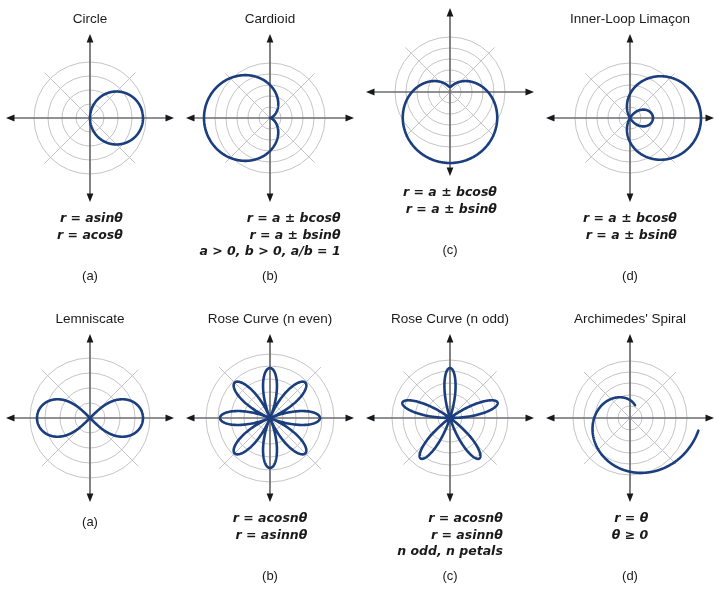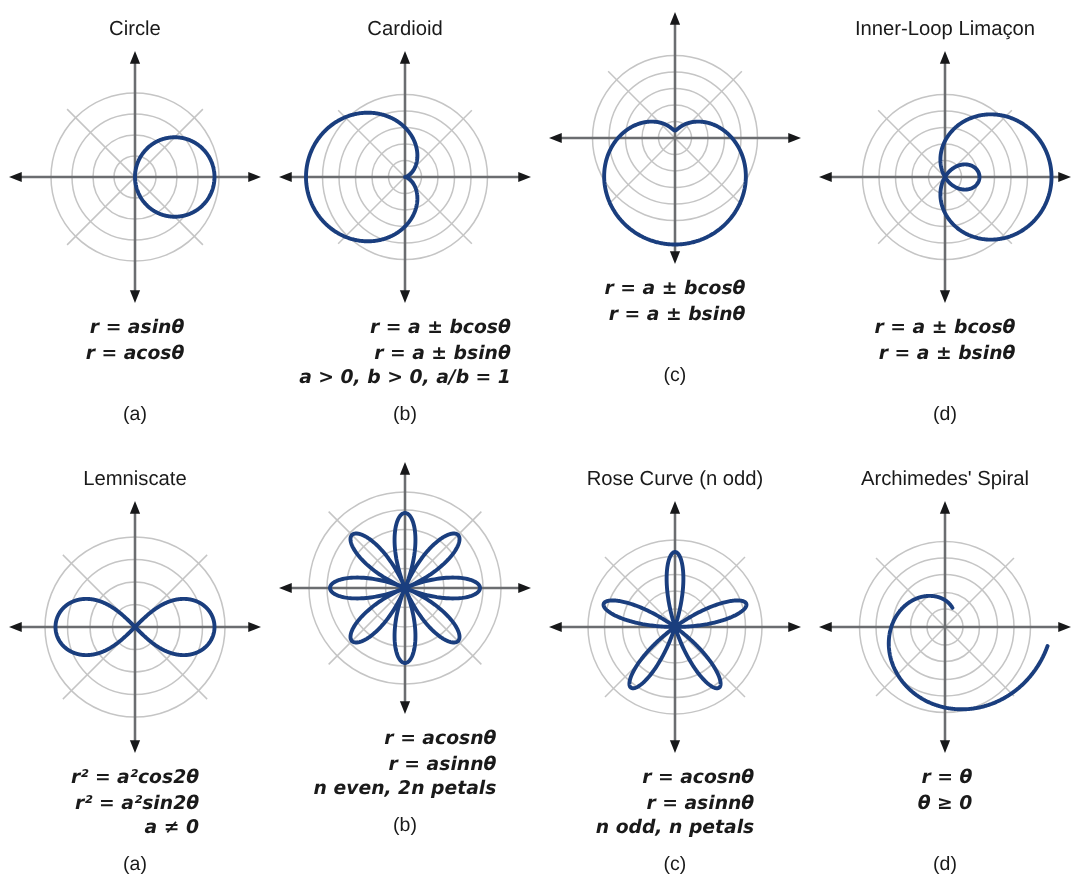--- a/index.html
+++ b/index.html
@@ -161,29 +161,25 @@
         <g>
           <line x1="12" y1="90" x2="168" y2="90" stroke="#6b6d70" stroke-width="1.7"></line>
           <line x1="90" y1="12" x2="90" y2="168" stroke="#6b6d70" stroke-width="1.7"></line>
           <polygon points="174.0,90.0 165.5,93.4 165.5,86.6" fill="#17181a"></polygon>
           <polygon points="6.0,90.0 14.5,86.6 14.5,93.4" fill="#17181a"></polygon>
           <polygon points="90.0,6.0 93.4,14.5 86.6,14.5" fill="#17181a"></polygon>
           <polygon points="90.0,174.0 86.6,165.5 93.4,165.5" fill="#17181a"></polygon>
         </g>
         <polyline points="90.00,90.00 92.52,92.50 93.57,93.53 94.38,94.32 95.07,94.98 95.68,95.55 96.23,96.07 96.75,96.54 97.23,96.97 97.68,97.38 98.11,97.76 98.53,98.12 98.93,98.46 99.31,98.78 99.68,99.09 100.04,99.39 100.39,99.67 100.73,99.94 101.07,100.21 101.39,100.46 101.71,100.71 102.03,100.94 102.33,101.17 102.63,101.39 102.93,101.61 103.22,101.82 103.51,102.02 103.79,102.22 104.07,102.41 104.35,102.59 104.62,102.78 104.89,102.95 105.16,103.12 105.42,103.29 105.68,103.45 105.94,103.61 106.19,103.77 106.45,103.92 106.70,104.07 106.95,104.21 107.19,104.35 107.44,104.49 107.68,104.62 107.92,104.75 108.15,104.88 108.39,105.01 108.63,105.13 108.86,105.25 109.09,105.36 109.32,105.48 109.55,105.59 109.77,105.70 110.00,105.80 110.22,105.90 110.44,106.01 110.66,106.10 110.88,106.20 111.10,106.29 111.32,106.38 111.54,106.47 111.75,106.56 111.96,106.65 112.18,106.73 112.39,106.81 112.60,106.89 112.81,106.96 113.01,107.04 113.22,107.11 113.43,107.18 113.63,107.25 113.84,107.32 114.04,107.38 114.24,107.45 114.44,107.51 114.64,107.57 114.84,107.63 115.04,107.68 115.24,107.74 115.43,107.79 115.63,107.84 115.82,107.89 116.02,107.94 116.21,107.99 116.40,108.03 116.60,108.07 116.79,108.12 116.98,108.16 117.17,108.20 117.36,108.23 117.54,108.27 117.73,108.30 117.92,108.34 118.10,108.37 118.29,108.40 118.47,108.43 118.65,108.46 118.84,108.48 119.02,108.51 119.20,108.53 119.38,108.55 119.56,108.57 119.74,108.59 119.92,108.61 120.10,108.63 120.27,108.64 120.45,108.66 120.62,108.67 120.80,108.68 120.97,108.69 121.15,108.70 121.32,108.71 121.49,108.72 121.66,108.73 121.83,108.73 122.00,108.73 122.17,108.74 122.34,108.74 122.51,108.74 122.68,108.74 122.85,108.74 123.01,108.73 123.18,108.73 123.34,108.72 123.51,108.72 123.67,108.71 123.83,108.70 124.00,108.69 124.16,108.68 124.32,108.67 124.48,108.65 124.64,108.64 124.80,108.63 124.96,108.61 125.12,108.59 125.27,108.58 125.43,108.56 125.59,108.54 125.74,108.52 125.90,108.49 126.05,108.47 126.20,108.45 126.36,108.42 126.51,108.40 126.66,108.37 126.81,108.34 126.96,108.31 127.11,108.28 127.26,108.25 127.41,108.22 127.56,108.19 127.71,108.16 127.85,108.12 128.00,108.09 128.14,108.05 128.29,108.02 128.43,107.98 128.57,107.94 128.72,107.90 128.86,107.86 129.00,107.82 129.14,107.78 129.28,107.74 129.42,107.69 129.56,107.65 129.70,107.60 129.84,107.56 129.97,107.51 130.11,107.46 130.24,107.42 130.38,107.37 130.51,107.32 130.65,107.27 130.78,107.21 130.91,107.16 131.04,107.11 131.17,107.06 131.31,107.00 131.43,106.95 131.56,106.89 131.69,106.83 131.82,106.78 131.95,106.72 132.07,106.66 132.20,106.60 132.32,106.54 132.45,106.48 132.57,106.42 132.70,106.35 132.82,106.29 132.94,106.23 133.06,106.16 133.18,106.10 133.30,106.03 133.42,105.96 133.54,105.90 133.66,105.83 133.77,105.76 133.89,105.69 134.00,105.62 134.12,105.55 134.23,105.48 134.35,105.41 134.46,105.33 134.57,105.26 134.68,105.19 134.79,105.11 134.90,105.04 135.01,104.96 135.12,104.89 135.23,104.81 135.34,104.73 135.44,104.65 135.55,104.57 135.66,104.50 135.76,104.42 135.86,104.34 135.97,104.25 136.07,104.17 136.17,104.09 136.27,104.01 136.37,103.93 136.47,103.84 136.57,103.76 136.67,103.67 136.77,103.59 136.86,103.50 136.96,103.41 137.05,103.33 137.15,103.24 137.24,103.15 137.34,103.06 137.43,102.98 137.52,102.89 137.61,102.80 137.70,102.71 137.79,102.61 137.88,102.52 137.97,102.43 138.06,102.34 138.14,102.25 138.23,102.15 138.31,102.06 138.40,101.96 138.48,101.87 138.56,101.77 138.65,101.68 138.73,101.58 138.81,101.49 138.89,101.39 138.97,101.29 139.05,101.19 139.12,101.10 139.20,101.00 139.28,100.90 139.35,100.80 139.43,100.70 139.50,100.60 139.57,100.50 139.65,100.40 139.72,100.30 139.79,100.19 139.86,100.09 139.93,99.99 140.00,99.89 140.07,99.78 140.13,99.68 140.20,99.58 140.27,99.47 140.33,99.37 140.39,99.26 140.46,99.16 140.52,99.05 140.58,98.95 140.64,98.84 140.70,98.73 140.76,98.63 140.82,98.52 140.88,98.41 140.94,98.30 140.99,98.19 141.05,98.09 141.11,97.98 141.16,97.87 141.21,97.76 141.27,97.65 141.32,97.54 141.37,97.43 141.42,97.32 141.47,97.21 141.52,97.10 141.57,96.99 141.61,96.87 141.66,96.76 141.70,96.65 141.75,96.54 141.79,96.43 141.84,96.31 141.88,96.20 141.92,96.09 141.96,95.97 142.00,95.86 142.04,95.75 142.08,95.63 142.12,95.52 142.16,95.40 142.19,95.29 142.23,95.17 142.26,95.06 142.30,94.94 142.33,94.83 142.36,94.71 142.39,94.60 142.42,94.48 142.45,94.37 142.48,94.25 142.51,94.13 142.54,94.02 142.56,93.90 142.59,93.78 142.62,93.67 142.64,93.55 142.66,93.43 142.69,93.31 142.71,93.20 142.73,93.08 142.75,92.96 142.77,92.84 142.79,92.73 142.81,92.61 142.82,92.49 142.84,92.37 142.86,92.25 142.87,92.14 142.88,92.02 142.90,91.90 142.91,91.78 142.92,91.66 142.93,91.54 142.94,91.43 142.95,91.31 142.96,91.19 142.97,91.07 142.97,90.95 142.98,90.83 142.99,90.71 142.99,90.59 142.99,90.48 143.00,90.36 143.00,90.24 143.00,90.12 143.00,90.00 143.00,89.88 143.00,89.76 143.00,89.64 142.99,89.52 142.99,89.41 142.99,89.29 142.98,89.17 142.97,89.05 142.97,88.93 142.96,88.81 142.95,88.69 142.94,88.57 142.93,88.46 142.92,88.34 142.91,88.22 142.90,88.10 142.88,87.98 142.87,87.86 142.86,87.75 142.84,87.63 142.82,87.51 142.81,87.39 142.79,87.27 142.77,87.16 142.75,87.04 142.73,86.92 142.71,86.80 142.69,86.69 142.66,86.57 142.64,86.45 142.62,86.33 142.59,86.22 142.56,86.10 142.54,85.98 142.51,85.87 142.48,85.75 142.45,85.63 142.42,85.52 142.39,85.40 142.36,85.29 142.33,85.17 142.30,85.06 142.26,84.94 142.23,84.83 142.19,84.71 142.16,84.60 142.12,84.48 142.08,84.37 142.04,84.25 142.00,84.14 141.96,84.03 141.92,83.91 141.88,83.80 141.84,83.69 141.79,83.57 141.75,83.46 141.70,83.35 141.66,83.24 141.61,83.13 141.57,83.01 141.52,82.90 141.47,82.79 141.42,82.68 141.37,82.57 141.32,82.46 141.27,82.35 141.21,82.24 141.16,82.13 141.11,82.02 141.05,81.91 140.99,81.81 140.94,81.70 140.88,81.59 140.82,81.48 140.76,81.37 140.70,81.27 140.64,81.16 140.58,81.05 140.52,80.95 140.46,80.84 140.39,80.74 140.33,80.63 140.27,80.53 140.20,80.42 140.13,80.32 140.07,80.22 140.00,80.11 139.93,80.01 139.86,79.91 139.79,79.81 139.72,79.70 139.65,79.60 139.57,79.50 139.50,79.40 139.43,79.30 139.35,79.20 139.28,79.10 139.20,79.00 139.12,78.90 139.05,78.81 138.97,78.71 138.89,78.61 138.81,78.51 138.73,78.42 138.65,78.32 138.56,78.23 138.48,78.13 138.40,78.04 138.31,77.94 138.23,77.85 138.14,77.75 138.06,77.66 137.97,77.57 137.88,77.48 137.79,77.39 137.70,77.29 137.61,77.20 137.52,77.11 137.43,77.02 137.34,76.94 137.24,76.85 137.15,76.76 137.05,76.67 136.96,76.59 136.86,76.50 136.77,76.41 136.67,76.33 136.57,76.24 136.47,76.16 136.37,76.07 136.27,75.99 136.17,75.91 136.07,75.83 135.97,75.75 135.86,75.66 135.76,75.58 135.66,75.50 135.55,75.43 135.44,75.35 135.34,75.27 135.23,75.19 135.12,75.11 135.01,75.04 134.90,74.96 134.79,74.89 134.68,74.81 134.57,74.74 134.46,74.67 134.35,74.59 134.23,74.52 134.12,74.45 134.00,74.38 133.89,74.31 133.77,74.24 133.66,74.17 133.54,74.10 133.42,74.04 133.30,73.97 133.18,73.90 133.06,73.84 132.94,73.77 132.82,73.71 132.70,73.65 132.57,73.58 132.45,73.52 132.32,73.46 132.20,73.40 132.07,73.34 131.95,73.28 131.82,73.22 131.69,73.17 131.56,73.11 131.43,73.05 131.31,73.00 131.17,72.94 131.04,72.89 130.91,72.84 130.78,72.79 130.65,72.73 130.51,72.68 130.38,72.63 130.24,72.58 130.11,72.54 129.97,72.49 129.84,72.44 129.70,72.40 129.56,72.35 129.42,72.31 129.28,72.26 129.14,72.22 129.00,72.18 128.86,72.14 128.72,72.10 128.57,72.06 128.43,72.02 128.29,71.98 128.14,71.95 128.00,71.91 127.85,71.88 127.71,71.84 127.56,71.81 127.41,71.78 127.26,71.75 127.11,71.72 126.96,71.69 126.81,71.66 126.66,71.63 126.51,71.60 126.36,71.58 126.20,71.55 126.05,71.53 125.90,71.51 125.74,71.48 125.59,71.46 125.43,71.44 125.27,71.42 125.12,71.41 124.96,71.39 124.80,71.37 124.64,71.36 124.48,71.35 124.32,71.33 124.16,71.32 124.00,71.31 123.83,71.30 123.67,71.29 123.51,71.28 123.34,71.28 123.18,71.27 123.01,71.27 122.85,71.26 122.68,71.26 122.51,71.26 122.34,71.26 122.17,71.26 122.00,71.27 121.83,71.27 121.66,71.27 121.49,71.28 121.32,71.29 121.15,71.30 120.97,71.31 120.80,71.32 120.62,71.33 120.45,71.34 120.27,71.36 120.10,71.37 119.92,71.39 119.74,71.41 119.56,71.43 119.38,71.45 119.20,71.47 119.02,71.49 118.84,71.52 118.65,71.54 118.47,71.57 118.29,71.60 118.10,71.63 117.92,71.66 117.73,71.70 117.54,71.73 117.36,71.77 117.17,71.80 116.98,71.84 116.79,71.88 116.60,71.93 116.40,71.97 116.21,72.01 116.02,72.06 115.82,72.11 115.63,72.16 115.43,72.21 115.24,72.26 115.04,72.32 114.84,72.37 114.64,72.43 114.44,72.49 114.24,72.55 114.04,72.62 113.84,72.68 113.63,72.75 113.43,72.82 113.22,72.89 113.01,72.96 112.81,73.04 112.60,73.11 112.39,73.19 112.18,73.27 111.96,73.35 111.75,73.44 111.54,73.53 111.32,73.62 111.10,73.71 110.88,73.80 110.66,73.90 110.44,73.99 110.22,74.10 110.00,74.20 109.77,74.30 109.55,74.41 109.32,74.52 109.09,74.64 108.86,74.75 108.63,74.87 108.39,74.99 108.15,75.12 107.92,75.25 107.68,75.38 107.44,75.51 107.19,75.65 106.95,75.79 106.70,75.93 106.45,76.08 106.19,76.23 105.94,76.39 105.68,76.55 105.42,76.71 105.16,76.88 104.89,77.05 104.62,77.22 104.35,77.41 104.07,77.59 103.79,77.78 103.51,77.98 103.22,78.18 102.93,78.39 102.63,78.61 102.33,78.83 102.03,79.06 101.71,79.29 101.39,79.54 101.07,79.79 100.73,80.06 100.39,80.33 100.04,80.61 99.68,80.91 99.31,81.22 98.93,81.54 98.53,81.88 98.11,82.24 97.68,82.62 97.23,83.03 96.75,83.46 96.23,83.93 95.68,84.45 95.07,85.02 94.38,85.68 93.57,86.47 92.52,87.50 90.00,90.00 90.00,90.00 87.48,87.50 86.43,86.47 85.62,85.68 84.93,85.02 84.32,84.45 83.77,83.93 83.25,83.46 82.77,83.03 82.32,82.62 81.89,82.24 81.47,81.88 81.07,81.54 80.69,81.22 80.32,80.91 79.96,80.61 79.61,80.33 79.27,80.06 78.93,79.79 78.61,79.54 78.29,79.29 77.97,79.06 77.67,78.83 77.37,78.61 77.07,78.39 76.78,78.18 76.49,77.98 76.21,77.78 75.93,77.59 75.65,77.41 75.38,77.22 75.11,77.05 74.84,76.88 74.58,76.71 74.32,76.55 74.06,76.39 73.81,76.23 73.55,76.08 73.30,75.93 73.05,75.79 72.81,75.65 72.56,75.51 72.32,75.38 72.08,75.25 71.85,75.12 71.61,74.99 71.37,74.87 71.14,74.75 70.91,74.64 70.68,74.52 70.45,74.41 70.23,74.30 70.00,74.20 69.78,74.10 69.56,73.99 69.34,73.90 69.12,73.80 68.90,73.71 68.68,73.62 68.46,73.53 68.25,73.44 68.04,73.35 67.82,73.27 67.61,73.19 67.40,73.11 67.19,73.04 66.99,72.96 66.78,72.89 66.57,72.82 66.37,72.75 66.16,72.68 65.96,72.62 65.76,72.55 65.56,72.49 65.36,72.43 65.16,72.37 64.96,72.32 64.76,72.26 64.57,72.21 64.37,72.16 64.18,72.11 63.98,72.06 63.79,72.01 63.60,71.97 63.40,71.93 63.21,71.88 63.02,71.84 62.83,71.80 62.64,71.77 62.46,71.73 62.27,71.70 62.08,71.66 61.90,71.63 61.71,71.60 61.53,71.57 61.35,71.54 61.16,71.52 60.98,71.49 60.80,71.47 60.62,71.45 60.44,71.43 60.26,71.41 60.08,71.39 59.90,71.37 59.73,71.36 59.55,71.34 59.38,71.33 59.20,71.32 59.03,71.31 58.85,71.30 58.68,71.29 58.51,71.28 58.34,71.27 58.17,71.27 58.00,71.27 57.83,71.26 57.66,71.26 57.49,71.26 57.32,71.26 57.15,71.26 56.99,71.27 56.82,71.27 56.66,71.28 56.49,71.28 56.33,71.29 56.17,71.30 56.00,71.31 55.84,71.32 55.68,71.33 55.52,71.35 55.36,71.36 55.20,71.37 55.04,71.39 54.88,71.41 54.73,71.42 54.57,71.44 54.41,71.46 54.26,71.48 54.10,71.51 53.95,71.53 53.80,71.55 53.64,71.58 53.49,71.60 53.34,71.63 53.19,71.66 53.04,71.69 52.89,71.72 52.74,71.75 52.59,71.78 52.44,71.81 52.29,71.84 52.15,71.88 52.00,71.91 51.86,71.95 51.71,71.98 51.57,72.02 51.43,72.06 51.28,72.10 51.14,72.14 51.00,72.18 50.86,72.22 50.72,72.26 50.58,72.31 50.44,72.35 50.30,72.40 50.16,72.44 50.03,72.49 49.89,72.54 49.76,72.58 49.62,72.63 49.49,72.68 49.35,72.73 49.22,72.79 49.09,72.84 48.96,72.89 48.83,72.94 48.69,73.00 48.57,73.05 48.44,73.11 48.31,73.17 48.18,73.22 48.05,73.28 47.93,73.34 47.80,73.40 47.68,73.46 47.55,73.52 47.43,73.58 47.30,73.65 47.18,73.71 47.06,73.77 46.94,73.84 46.82,73.90 46.70,73.97 46.58,74.04 46.46,74.10 46.34,74.17 46.23,74.24 46.11,74.31 46.00,74.38 45.88,74.45 45.77,74.52 45.65,74.59 45.54,74.67 45.43,74.74 45.32,74.81 45.21,74.89 45.10,74.96 44.99,75.04 44.88,75.11 44.77,75.19 44.66,75.27 44.56,75.35 44.45,75.43 44.34,75.50 44.24,75.58 44.14,75.66 44.03,75.75 43.93,75.83 43.83,75.91 43.73,75.99 43.63,76.07 43.53,76.16 43.43,76.24 43.33,76.33 43.23,76.41 43.14,76.50 43.04,76.59 42.95,76.67 42.85,76.76 42.76,76.85 42.66,76.94 42.57,77.02 42.48,77.11 42.39,77.20 42.30,77.29 42.21,77.39 42.12,77.48 42.03,77.57 41.94,77.66 41.86,77.75 41.77,77.85 41.69,77.94 41.60,78.04 41.52,78.13 41.44,78.23 41.35,78.32 41.27,78.42 41.19,78.51 41.11,78.61 41.03,78.71 40.95,78.81 40.88,78.90 40.80,79.00 40.72,79.10 40.65,79.20 40.57,79.30 40.50,79.40 40.43,79.50 40.35,79.60 40.28,79.70 40.21,79.81 40.14,79.91 40.07,80.01 40.00,80.11 39.93,80.22 39.87,80.32 39.80,80.42 39.73,80.53 39.67,80.63 39.61,80.74 39.54,80.84 39.48,80.95 39.42,81.05 39.36,81.16 39.30,81.27 39.24,81.37 39.18,81.48 39.12,81.59 39.06,81.70 39.01,81.81 38.95,81.91 38.89,82.02 38.84,82.13 38.79,82.24 38.73,82.35 38.68,82.46 38.63,82.57 38.58,82.68 38.53,82.79 38.48,82.90 38.43,83.01 38.39,83.13 38.34,83.24 38.30,83.35 38.25,83.46 38.21,83.57 38.16,83.69 38.12,83.80 38.08,83.91 38.04,84.03 38.00,84.14 37.96,84.25 37.92,84.37 37.88,84.48 37.84,84.60 37.81,84.71 37.77,84.83 37.74,84.94 37.70,85.06 37.67,85.17 37.64,85.29 37.61,85.40 37.58,85.52 37.55,85.63 37.52,85.75 37.49,85.87 37.46,85.98 37.44,86.10 37.41,86.22 37.38,86.33 37.36,86.45 37.34,86.57 37.31,86.69 37.29,86.80 37.27,86.92 37.25,87.04 37.23,87.16 37.21,87.27 37.19,87.39 37.18,87.51 37.16,87.63 37.14,87.75 37.13,87.86 37.12,87.98 37.10,88.10 37.09,88.22 37.08,88.34 37.07,88.46 37.06,88.57 37.05,88.69 37.04,88.81 37.03,88.93 37.03,89.05 37.02,89.17 37.01,89.29 37.01,89.41 37.01,89.52 37.00,89.64 37.00,89.76 37.00,89.88 37.00,90.00 37.00,90.12 37.00,90.24 37.00,90.36 37.01,90.48 37.01,90.59 37.01,90.71 37.02,90.83 37.03,90.95 37.03,91.07 37.04,91.19 37.05,91.31 37.06,91.43 37.07,91.54 37.08,91.66 37.09,91.78 37.10,91.90 37.12,92.02 37.13,92.14 37.14,92.25 37.16,92.37 37.18,92.49 37.19,92.61 37.21,92.73 37.23,92.84 37.25,92.96 37.27,93.08 37.29,93.20 37.31,93.31 37.34,93.43 37.36,93.55 37.38,93.67 37.41,93.78 37.44,93.90 37.46,94.02 37.49,94.13 37.52,94.25 37.55,94.37 37.58,94.48 37.61,94.60 37.64,94.71 37.67,94.83 37.70,94.94 37.74,95.06 37.77,95.17 37.81,95.29 37.84,95.40 37.88,95.52 37.92,95.63 37.96,95.75 38.00,95.86 38.04,95.97 38.08,96.09 38.12,96.20 38.16,96.31 38.21,96.43 38.25,96.54 38.30,96.65 38.34,96.76 38.39,96.87 38.43,96.99 38.48,97.10 38.53,97.21 38.58,97.32 38.63,97.43 38.68,97.54 38.73,97.65 38.79,97.76 38.84,97.87 38.89,97.98 38.95,98.09 39.01,98.19 39.06,98.30 39.12,98.41 39.18,98.52 39.24,98.63 39.30,98.73 39.36,98.84 39.42,98.95 39.48,99.05 39.54,99.16 39.61,99.26 39.67,99.37 39.73,99.47 39.80,99.58 39.87,99.68 39.93,99.78 40.00,99.89 40.07,99.99 40.14,100.09 40.21,100.19 40.28,100.30 40.35,100.40 40.43,100.50 40.50,100.60 40.57,100.70 40.65,100.80 40.72,100.90 40.80,101.00 40.88,101.10 40.95,101.19 41.03,101.29 41.11,101.39 41.19,101.49 41.27,101.58 41.35,101.68 41.44,101.77 41.52,101.87 41.60,101.96 41.69,102.06 41.77,102.15 41.86,102.25 41.94,102.34 42.03,102.43 42.12,102.52 42.21,102.61 42.30,102.71 42.39,102.80 42.48,102.89 42.57,102.98 42.66,103.06 42.76,103.15 42.85,103.24 42.95,103.33 43.04,103.41 43.14,103.50 43.23,103.59 43.33,103.67 43.43,103.76 43.53,103.84 43.63,103.93 43.73,104.01 43.83,104.09 43.93,104.17 44.03,104.25 44.14,104.34 44.24,104.42 44.34,104.50 44.45,104.57 44.56,104.65 44.66,104.73 44.77,104.81 44.88,104.89 44.99,104.96 45.10,105.04 45.21,105.11 45.32,105.19 45.43,105.26 45.54,105.33 45.65,105.41 45.77,105.48 45.88,105.55 46.00,105.62 46.11,105.69 46.23,105.76 46.34,105.83 46.46,105.90 46.58,105.96 46.70,106.03 46.82,106.10 46.94,106.16 47.06,106.23 47.18,106.29 47.30,106.35 47.43,106.42 47.55,106.48 47.68,106.54 47.80,106.60 47.93,106.66 48.05,106.72 48.18,106.78 48.31,106.83 48.44,106.89 48.57,106.95 48.69,107.00 48.83,107.06 48.96,107.11 49.09,107.16 49.22,107.21 49.35,107.27 49.49,107.32 49.62,107.37 49.76,107.42 49.89,107.46 50.03,107.51 50.16,107.56 50.30,107.60 50.44,107.65 50.58,107.69 50.72,107.74 50.86,107.78 51.00,107.82 51.14,107.86 51.28,107.90 51.43,107.94 51.57,107.98 51.71,108.02 51.86,108.05 52.00,108.09 52.15,108.12 52.29,108.16 52.44,108.19 52.59,108.22 52.74,108.25 52.89,108.28 53.04,108.31 53.19,108.34 53.34,108.37 53.49,108.40 53.64,108.42 53.80,108.45 53.95,108.47 54.10,108.49 54.26,108.52 54.41,108.54 54.57,108.56 54.73,108.58 54.88,108.59 55.04,108.61 55.20,108.63 55.36,108.64 55.52,108.65 55.68,108.67 55.84,108.68 56.00,108.69 56.17,108.70 56.33,108.71 56.49,108.72 56.66,108.72 56.82,108.73 56.99,108.73 57.15,108.74 57.32,108.74 57.49,108.74 57.66,108.74 57.83,108.74 58.00,108.73 58.17,108.73 58.34,108.73 58.51,108.72 58.68,108.71 58.85,108.70 59.03,108.69 59.20,108.68 59.38,108.67 59.55,108.66 59.73,108.64 59.90,108.63 60.08,108.61 60.26,108.59 60.44,108.57 60.62,108.55 60.80,108.53 60.98,108.51 61.16,108.48 61.35,108.46 61.53,108.43 61.71,108.40 61.90,108.37 62.08,108.34 62.27,108.30 62.46,108.27 62.64,108.23 62.83,108.20 63.02,108.16 63.21,108.12 63.40,108.07 63.60,108.03 63.79,107.99 63.98,107.94 64.18,107.89 64.37,107.84 64.57,107.79 64.76,107.74 64.96,107.68 65.16,107.63 65.36,107.57 65.56,107.51 65.76,107.45 65.96,107.38 66.16,107.32 66.37,107.25 66.57,107.18 66.78,107.11 66.99,107.04 67.19,106.96 67.40,106.89 67.61,106.81 67.82,106.73 68.04,106.65 68.25,106.56 68.46,106.47 68.68,106.38 68.90,106.29 69.12,106.20 69.34,106.10 69.56,106.01 69.78,105.90 70.00,105.80 70.23,105.70 70.45,105.59 70.68,105.48 70.91,105.36 71.14,105.25 71.37,105.13 71.61,105.01 71.85,104.88 72.08,104.75 72.32,104.62 72.56,104.49 72.81,104.35 73.05,104.21 73.30,104.07 73.55,103.92 73.81,103.77 74.06,103.61 74.32,103.45 74.58,103.29 74.84,103.12 75.11,102.95 75.38,102.78 75.65,102.59 75.93,102.41 76.21,102.22 76.49,102.02 76.78,101.82 77.07,101.61 77.37,101.39 77.67,101.17 77.97,100.94 78.29,100.71 78.61,100.46 78.93,100.21 79.27,99.94 79.61,99.67 79.96,99.39 80.32,99.09 80.69,98.78 81.07,98.46 81.47,98.12 81.89,97.76 82.32,97.38 82.77,96.97 83.25,96.54 83.77,96.07 84.32,95.55 84.93,94.98 85.62,94.32 86.43,93.53 87.48,92.50 90.00,90.00" fill="none" stroke="#1a3e7e" stroke-width="2.6" stroke-linecap="round" stroke-linejoin="round"></polyline>
       </svg>
-    <div class="eqs">
-      <div class="eq">r² = a²cos2θ</div>
-      <div class="eq">r² = a²sin2θ</div>
-      <div class="eq">a ≠ 0</div>
-    </div>
     <div class="sublabel">(a)</div>
   </section>
 
   <section class="panel">
+    <h3 class="panel-title">Rose Curve (n even)</h3>
     <svg class="plot" width="180" height="180" viewBox="0 0 180 180">
         <g>
           <circle cx="90" cy="90" r="13" fill="none" stroke="#c5c5c5" stroke-width="1"></circle>
           <circle cx="90" cy="90" r="26" fill="none" stroke="#c5c5c5" stroke-width="1"></circle>
           <circle cx="90" cy="90" r="39" fill="none" stroke="#c5c5c5" stroke-width="1"></circle>
           <circle cx="90" cy="90" r="52" fill="none" stroke="#c5c5c5" stroke-width="1"></circle>
           <circle cx="90" cy="90" r="64" fill="none" stroke="#c5c5c5" stroke-width="1"></circle>
           <line x1="39.08831175456857" y1="39.08831175456857" x2="140.91168824543144" y2="140.91168824543144" stroke="#c5c5c5" stroke-width="1"></line>
           <line x1="39.08831175456857" y1="140.91168824543144" x2="140.91168824543144" y2="39.08831175456857" stroke="#c5c5c5" stroke-width="1"></line>
         </g>
@@ -193,21 +189,20 @@
           <polygon points="174.0,90.0 165.5,93.4 165.5,86.6" fill="#17181a"></polygon>
           <polygon points="6.0,90.0 14.5,86.6 14.5,93.4" fill="#17181a"></polygon>
           <polygon points="90.0,6.0 93.4,14.5 86.6,14.5" fill="#17181a"></polygon>
           <polygon points="90.0,174.0 86.6,165.5 93.4,165.5" fill="#17181a"></polygon>
         </g>
         <polyline points="140.00,90.00 139.97,89.55 139.86,89.10 139.69,88.66 139.45,88.22 139.15,87.79 138.77,87.37 138.33,86.96 137.83,86.56 137.26,86.17 136.62,85.80 135.93,85.45 135.17,85.12 134.35,84.80 133.47,84.51 132.53,84.24 131.54,83.99 130.50,83.77 129.40,83.58 128.25,83.41 127.05,83.28 125.80,83.17 124.51,83.09 123.18,83.05 121.81,83.04 120.39,83.06 118.94,83.12 117.46,83.21 115.95,83.34 114.41,83.50 112.84,83.70 111.25,83.93 109.63,84.20 108.00,84.51 106.36,84.85 104.69,85.23 103.02,85.64 101.34,86.09 99.66,86.57 97.97,87.09 96.28,87.64 94.60,88.23 92.92,88.84 91.25,89.49 89.59,90.17 87.94,90.88 86.30,91.62 84.69,92.38 83.09,93.17 81.52,93.99 79.98,94.83 78.46,95.69 76.97,96.57 75.51,97.47 74.08,98.38 72.70,99.31 71.34,100.26 70.03,101.21 68.76,102.18 67.54,103.15 66.35,104.13 65.22,105.11 64.13,106.09 63.09,107.08 62.10,108.06 61.16,109.04 60.28,110.01 59.44,110.97 58.67,111.92 57.94,112.85 57.27,113.78 56.66,114.68 56.11,115.57 55.61,116.43 55.16,117.27 54.78,118.09 54.45,118.88 54.18,119.63 53.96,120.36 53.81,121.05 53.70,121.71 53.66,122.33 53.66,122.92 53.72,123.46 53.84,123.96 54.01,124.41 54.22,124.83 54.49,125.19 54.81,125.51 55.17,125.78 55.59,125.99 56.04,126.16 56.54,126.28 57.08,126.34 57.67,126.34 58.29,126.30 58.95,126.19 59.64,126.04 60.37,125.82 61.13,125.55 61.91,125.22 62.73,124.83 63.57,124.39 64.43,123.89 65.32,123.34 66.22,122.73 67.15,122.06 68.08,121.33 69.03,120.56 70.00,119.72 70.97,118.84 71.94,117.90 72.92,116.91 73.91,115.87 74.89,114.78 75.87,113.65 76.85,112.46 77.82,111.24 78.79,109.97 79.74,108.66 80.69,107.30 81.62,105.92 82.53,104.49 83.43,103.03 84.31,101.54 85.17,100.02 86.01,98.48 86.83,96.90 87.62,95.31 88.38,93.70 89.12,92.06 89.83,90.41 90.51,88.75 91.16,87.08 91.77,85.40 92.36,83.72 92.91,82.03 93.43,80.34 93.91,78.66 94.36,76.98 94.77,75.30 95.15,73.64 95.49,72.00 95.80,70.36 96.07,68.75 96.30,67.16 96.50,65.59 96.66,64.05 96.79,62.54 96.88,61.05 96.94,59.61 96.96,58.19 96.95,56.82 96.91,55.49 96.83,54.20 96.72,52.95 96.59,51.75 96.42,50.60 96.23,49.50 96.01,48.46 95.76,47.47 95.49,46.53 95.20,45.65 94.88,44.83 94.55,44.07 94.20,43.38 93.83,42.74 93.44,42.17 93.04,41.67 92.63,41.23 92.21,40.85 91.78,40.55 91.34,40.31 90.90,40.14 90.45,40.03 90.00,40.00 89.55,40.03 89.10,40.14 88.66,40.31 88.22,40.55 87.79,40.85 87.37,41.23 86.96,41.67 86.56,42.17 86.17,42.74 85.80,43.38 85.45,44.07 85.12,44.83 84.80,45.65 84.51,46.53 84.24,47.47 83.99,48.46 83.77,49.50 83.58,50.60 83.41,51.75 83.28,52.95 83.17,54.20 83.09,55.49 83.05,56.82 83.04,58.20 83.06,59.61 83.12,61.06 83.21,62.54 83.34,64.05 83.50,65.59 83.70,67.16 83.93,68.75 84.20,70.37 84.51,72.00 84.85,73.65 85.23,75.31 85.64,76.98 86.09,78.66 86.57,80.34 87.09,82.03 87.64,83.72 88.23,85.40 88.84,87.08 89.49,88.75 90.17,90.42 90.88,92.06 91.62,93.70 92.38,95.31 93.17,96.91 93.99,98.48 94.83,100.03 95.69,101.54 96.57,103.03 97.47,104.49 98.38,105.92 99.31,107.31 100.26,108.66 101.21,109.97 102.18,111.24 103.15,112.46 104.13,113.65 105.11,114.78 106.09,115.87 107.08,116.91 108.06,117.90 109.04,118.84 110.01,119.72 110.97,120.56 111.92,121.33 112.85,122.06 113.78,122.73 114.68,123.34 115.57,123.89 116.43,124.39 117.27,124.84 118.09,125.22 118.88,125.55 119.63,125.82 120.36,126.04 121.05,126.19 121.71,126.30 122.33,126.34 122.92,126.34 123.46,126.28 123.96,126.16 124.41,125.99 124.83,125.78 125.19,125.51 125.51,125.19 125.78,124.83 125.99,124.41 126.16,123.96 126.28,123.46 126.34,122.91 126.34,122.33 126.30,121.71 126.19,121.05 126.04,120.36 125.82,119.63 125.55,118.87 125.22,118.09 124.83,117.27 124.39,116.43 123.89,115.57 123.34,114.68 122.73,113.78 122.06,112.85 121.33,111.92 120.55,110.97 119.72,110.00 118.84,109.03 117.90,108.06 116.91,107.08 115.87,106.09 114.78,105.11 113.65,104.13 112.46,103.15 111.24,102.18 109.97,101.21 108.65,100.26 107.30,99.31 105.92,98.38 104.49,97.47 103.03,96.57 101.54,95.69 100.02,94.83 98.48,93.99 96.90,93.17 95.31,92.38 93.69,91.62 92.06,90.88 90.41,90.17 88.75,89.49 87.08,88.84 85.40,88.23 83.72,87.64 82.03,87.09 80.34,86.57 78.66,86.09 76.98,85.64 75.30,85.23 73.64,84.85 72.00,84.51 70.36,84.20 68.75,83.93 67.16,83.70 65.59,83.50 64.05,83.34 62.54,83.21 61.05,83.12 59.61,83.06 58.19,83.04 56.82,83.05 55.49,83.09 54.20,83.17 52.95,83.28 51.75,83.41 50.60,83.58 49.50,83.77 48.46,83.99 47.47,84.24 46.53,84.51 45.65,84.80 44.83,85.12 44.07,85.45 43.38,85.80 42.74,86.17 42.17,86.56 41.67,86.96 41.23,87.37 40.85,87.79 40.55,88.22 40.31,88.66 40.14,89.11 40.03,89.55 40.00,90.00 40.03,90.45 40.14,90.90 40.31,91.34 40.55,91.78 40.85,92.21 41.23,92.63 41.67,93.04 42.17,93.44 42.74,93.83 43.38,94.20 44.07,94.55 44.83,94.88 45.65,95.20 46.53,95.49 47.47,95.76 48.46,96.01 49.51,96.23 50.60,96.42 51.75,96.59 52.95,96.72 54.20,96.83 55.49,96.91 56.82,96.95 58.20,96.96 59.61,96.94 61.06,96.88 62.54,96.79 64.05,96.66 65.59,96.50 67.16,96.30 68.75,96.07 70.37,95.80 72.00,95.49 73.65,95.15 75.31,94.77 76.98,94.36 78.66,93.91 80.34,93.43 82.03,92.91 83.72,92.36 85.40,91.77 87.08,91.16 88.75,90.51 90.42,89.83 92.06,89.12 93.70,88.38 95.31,87.62 96.91,86.83 98.48,86.01 100.03,85.17 101.55,84.31 103.03,83.43 104.49,82.53 105.92,81.62 107.31,80.69 108.66,79.74 109.97,78.79 111.24,77.82 112.46,76.85 113.65,75.87 114.78,74.89 115.87,73.91 116.91,72.92 117.90,71.94 118.84,70.96 119.72,69.99 120.56,69.03 121.33,68.08 122.06,67.14 122.73,66.22 123.34,65.32 123.89,64.43 124.39,63.57 124.84,62.73 125.22,61.91 125.55,61.12 125.82,60.37 126.04,59.64 126.19,58.95 126.30,58.29 126.34,57.67 126.34,57.08 126.28,56.54 126.16,56.04 125.99,55.59 125.78,55.17 125.51,54.81 125.19,54.49 124.83,54.22 124.41,54.01 123.96,53.84 123.46,53.72 122.91,53.66 122.33,53.66 121.71,53.70 121.05,53.81 120.36,53.96 119.63,54.18 118.87,54.45 118.09,54.78 117.27,55.17 116.43,55.61 115.57,56.11 114.68,56.66 113.78,57.28 112.85,57.94 111.92,58.67 110.97,59.45 110.00,60.28 109.03,61.16 108.06,62.10 107.08,63.09 106.09,64.13 105.11,65.22 104.13,66.36 103.15,67.54 102.18,68.76 101.21,70.03 100.25,71.35 99.31,72.70 98.38,74.09 97.47,75.51 96.57,76.97 95.69,78.46 94.83,79.98 93.99,81.52 93.17,83.10 92.38,84.69 91.62,86.31 90.88,87.94 90.17,89.59 89.49,91.25 88.84,92.92 88.23,94.60 87.64,96.29 87.09,97.97 86.57,99.66 86.09,101.35 85.64,103.03 85.22,104.70 84.85,106.36 84.51,108.00 84.20,109.64 83.93,111.25 83.70,112.84 83.50,114.41 83.34,115.95 83.21,117.46 83.12,118.95 83.06,120.39 83.04,121.81 83.05,123.18 83.09,124.51 83.17,125.80 83.28,127.05 83.41,128.25 83.58,129.40 83.77,130.50 83.99,131.54 84.24,132.54 84.51,133.47 84.80,134.35 85.12,135.17 85.45,135.93 85.80,136.62 86.17,137.26 86.56,137.83 86.96,138.33 87.37,138.77 87.79,139.15 88.22,139.45 88.66,139.69 89.11,139.86 89.55,139.97 90.00,140.00 90.45,139.97 90.90,139.86 91.34,139.69 91.78,139.45 92.21,139.15 92.63,138.77 93.04,138.33 93.44,137.83 93.83,137.26 94.20,136.62 94.55,135.93 94.88,135.17 95.20,134.35 95.49,133.47 95.76,132.53 96.01,131.54 96.23,130.49 96.42,129.40 96.59,128.25 96.72,127.05 96.83,125.80 96.91,124.51 96.95,123.18 96.96,121.80 96.94,120.39 96.88,118.94 96.79,117.46 96.66,115.95 96.50,114.41 96.30,112.84 96.07,111.25 95.80,109.63 95.49,108.00 95.15,106.35 94.77,104.69 94.36,103.02 93.91,101.34 93.43,99.66 92.91,97.97 92.36,96.28 91.77,94.60 91.15,92.92 90.51,91.24 89.83,89.58 89.12,87.94 88.38,86.30 87.62,84.69 86.82,83.09 86.01,81.52 85.17,79.97 84.31,78.45 83.43,76.96 82.53,75.51 81.62,74.08 80.69,72.69 79.74,71.34 78.79,70.03 77.82,68.76 76.85,67.53 75.87,66.35 74.89,65.22 73.90,64.13 72.92,63.09 71.94,62.10 70.96,61.16 69.99,60.28 69.03,59.44 68.08,58.67 67.14,57.94 66.22,57.27 65.32,56.66 64.43,56.11 63.57,55.61 62.73,55.16 61.91,54.78 61.12,54.45 60.37,54.18 59.64,53.96 58.95,53.81 58.29,53.70 57.67,53.66 57.08,53.66 56.54,53.72 56.04,53.84 55.59,54.01 55.17,54.22 54.81,54.49 54.49,54.81 54.22,55.17 54.01,55.59 53.84,56.04 53.72,56.54 53.66,57.09 53.66,57.67 53.70,58.29 53.81,58.95 53.97,59.64 54.18,60.37 54.45,61.13 54.78,61.91 55.17,62.73 55.61,63.57 56.11,64.43 56.66,65.32 57.28,66.22 57.94,67.15 58.67,68.08 59.45,69.03 60.28,70.00 61.16,70.97 62.10,71.94 63.09,72.92 64.13,73.91 65.22,74.89 66.36,75.87 67.54,76.85 68.77,77.82 70.04,78.79 71.35,79.75 72.70,80.69 74.09,81.62 75.51,82.54 76.97,83.43 78.46,84.31 79.98,85.17 81.52,86.01 83.10,86.83 84.69,87.62 86.31,88.38 87.94,89.12 89.59,89.83 91.25,90.51 92.92,91.16 94.60,91.77 96.29,92.36 97.97,92.91 99.66,93.43 101.35,93.91 103.03,94.36 104.70,94.78 106.36,95.15 108.01,95.49 109.64,95.80 111.25,96.07 112.84,96.30 114.41,96.50 115.95,96.66 117.47,96.79 118.95,96.88 120.40,96.94 121.81,96.96 123.18,96.95 124.51,96.91 125.80,96.83 127.05,96.72 128.25,96.59 129.40,96.42 130.50,96.23 131.54,96.01 132.54,95.76 133.47,95.49 134.35,95.20 135.17,94.88 135.93,94.55 136.62,94.20 137.26,93.83 137.83,93.44 138.33,93.04 138.77,92.63 139.15,92.21 139.45,91.78 139.69,91.34 139.86,90.89 139.97,90.45 140.00,90.00" fill="none" stroke="#1a3e7e" stroke-width="2.6" stroke-linecap="round" stroke-linejoin="round"></polyline>
       </svg>
     <div class="eqs">
       <div class="eq">r = acosnθ</div>
       <div class="eq">r = asinnθ</div>
-      <div class="eq">n even, 2n petals</div>
     </div>
     <div class="sublabel">(b)</div>
   </section>
 
   <section class="panel">
     <h3 class="panel-title">Rose Curve (n odd)</h3>
     <svg class="plot" width="180" height="180" viewBox="0 0 180 180">
         <g>
           <circle cx="90" cy="90" r="12" fill="none" stroke="#c5c5c5" stroke-width="1"></circle>
           <circle cx="90" cy="90" r="24" fill="none" stroke="#c5c5c5" stroke-width="1"></circle>

